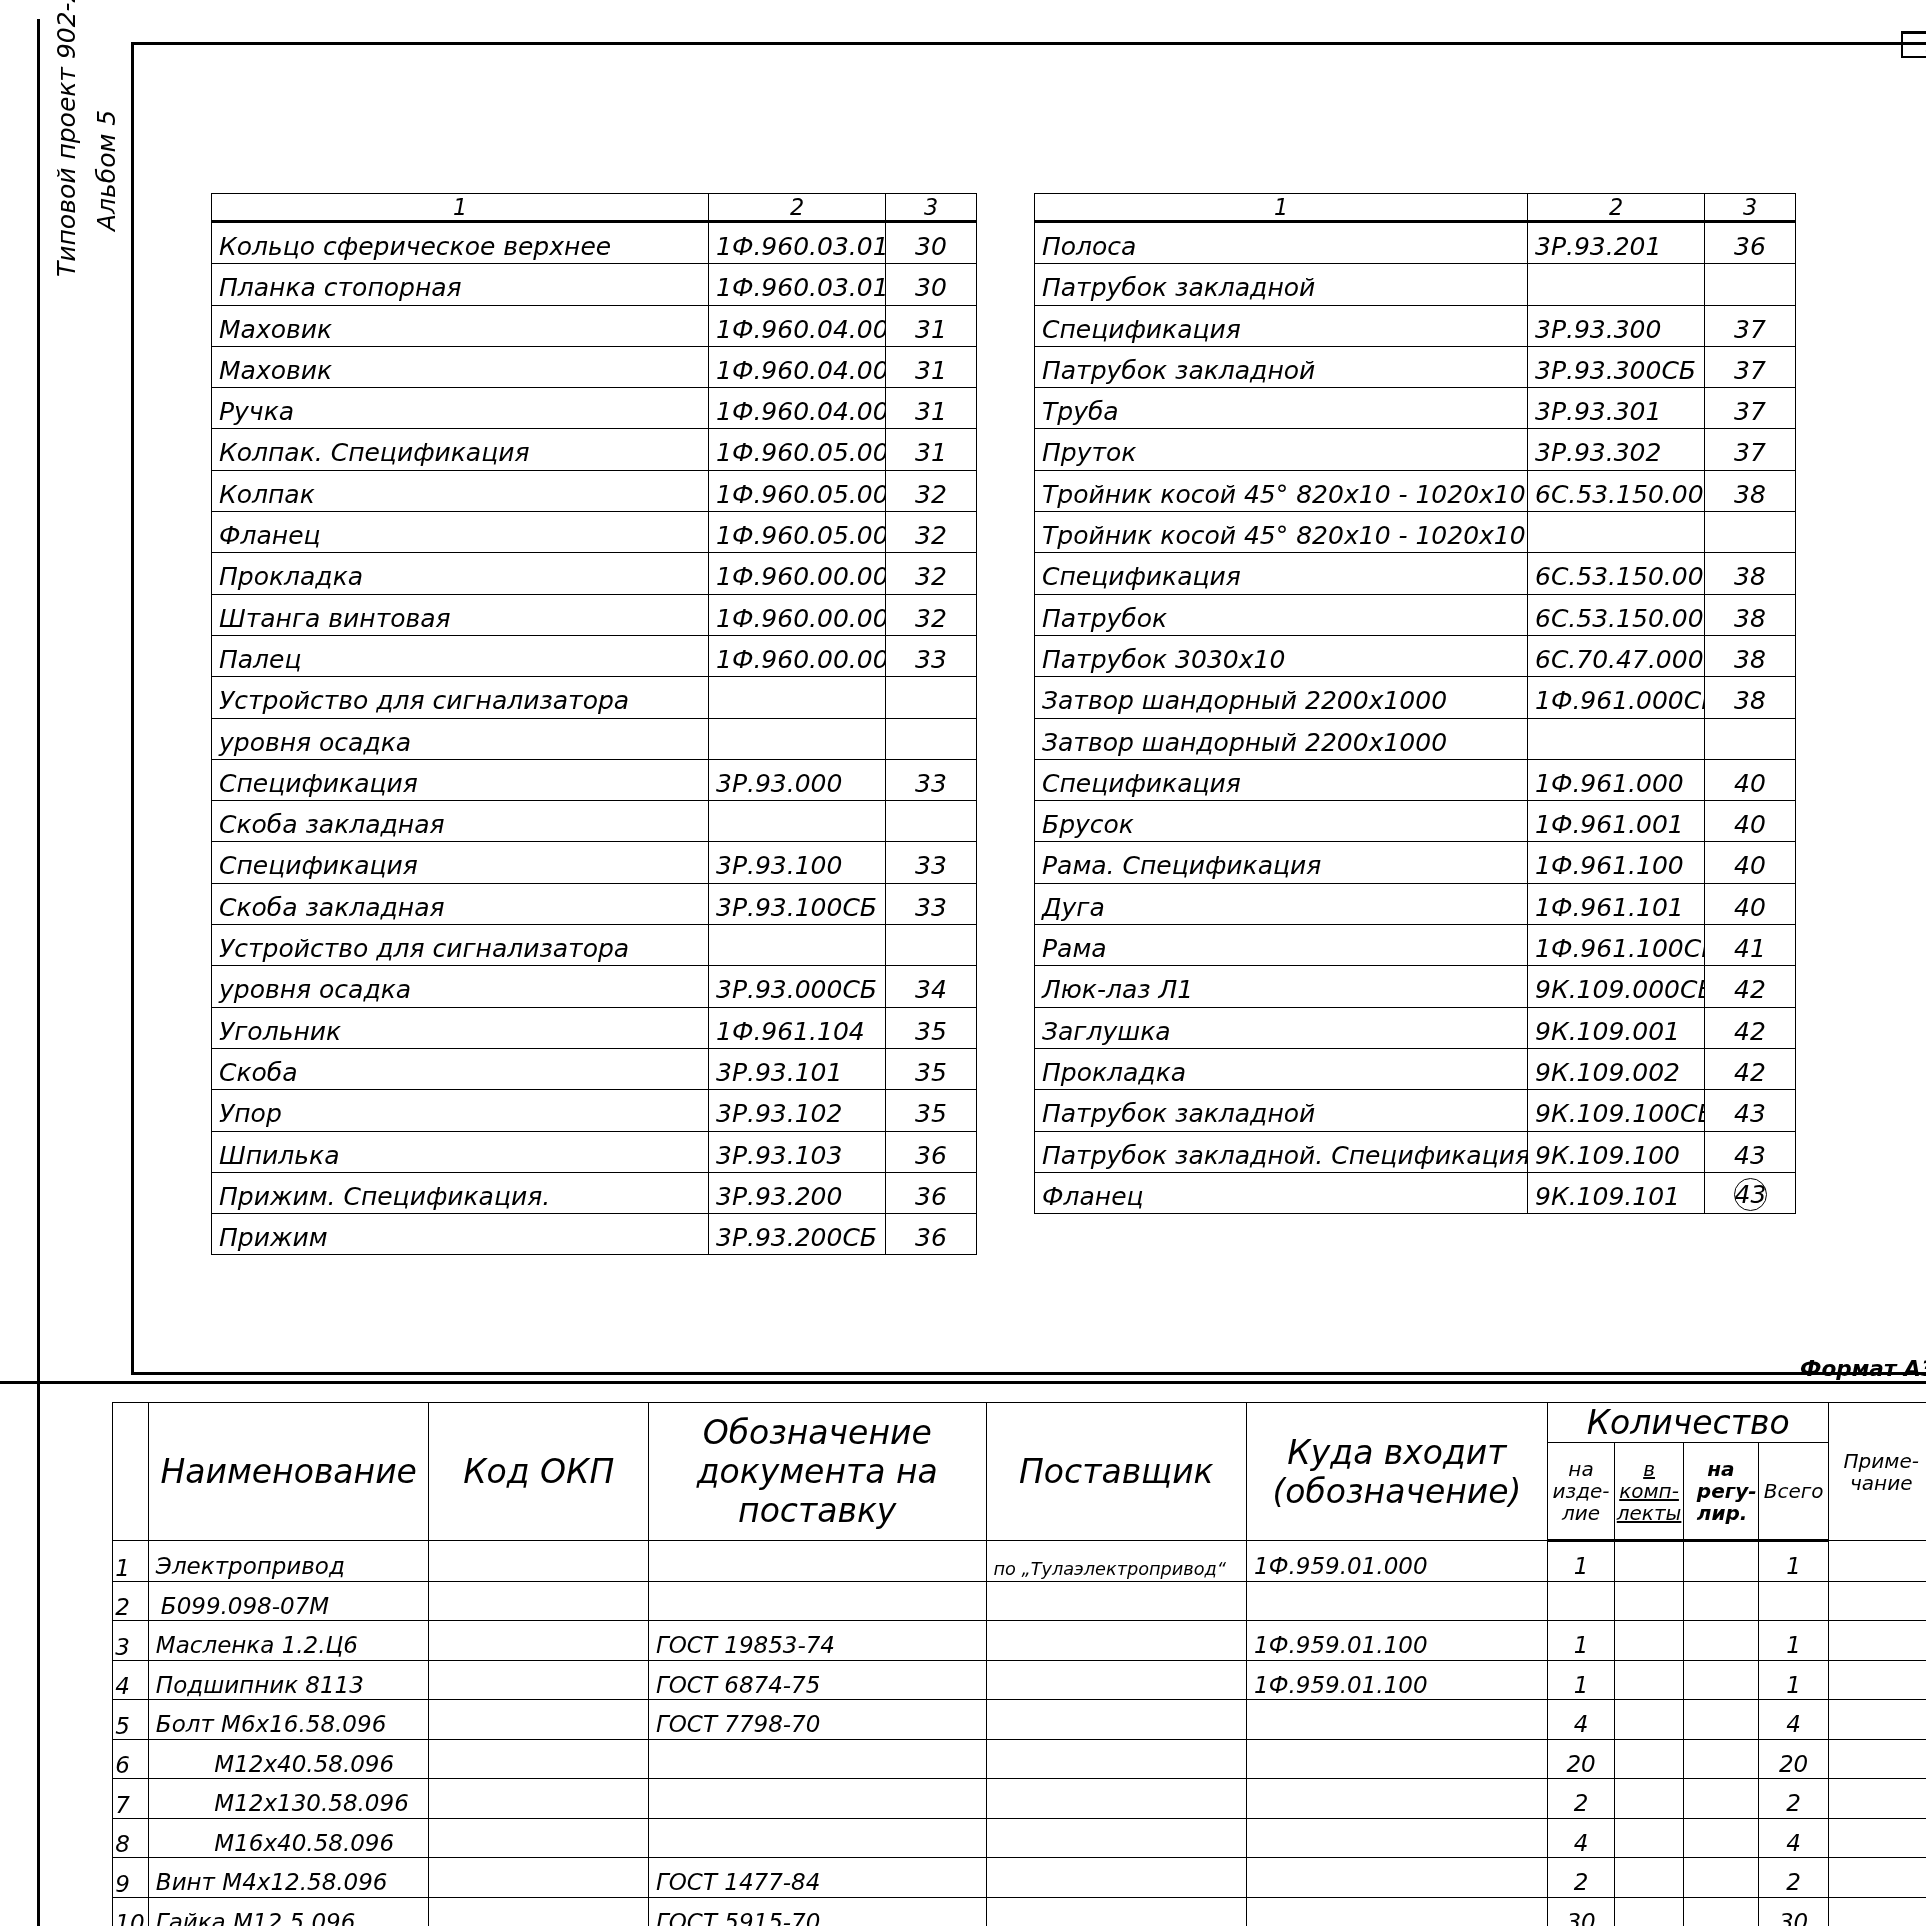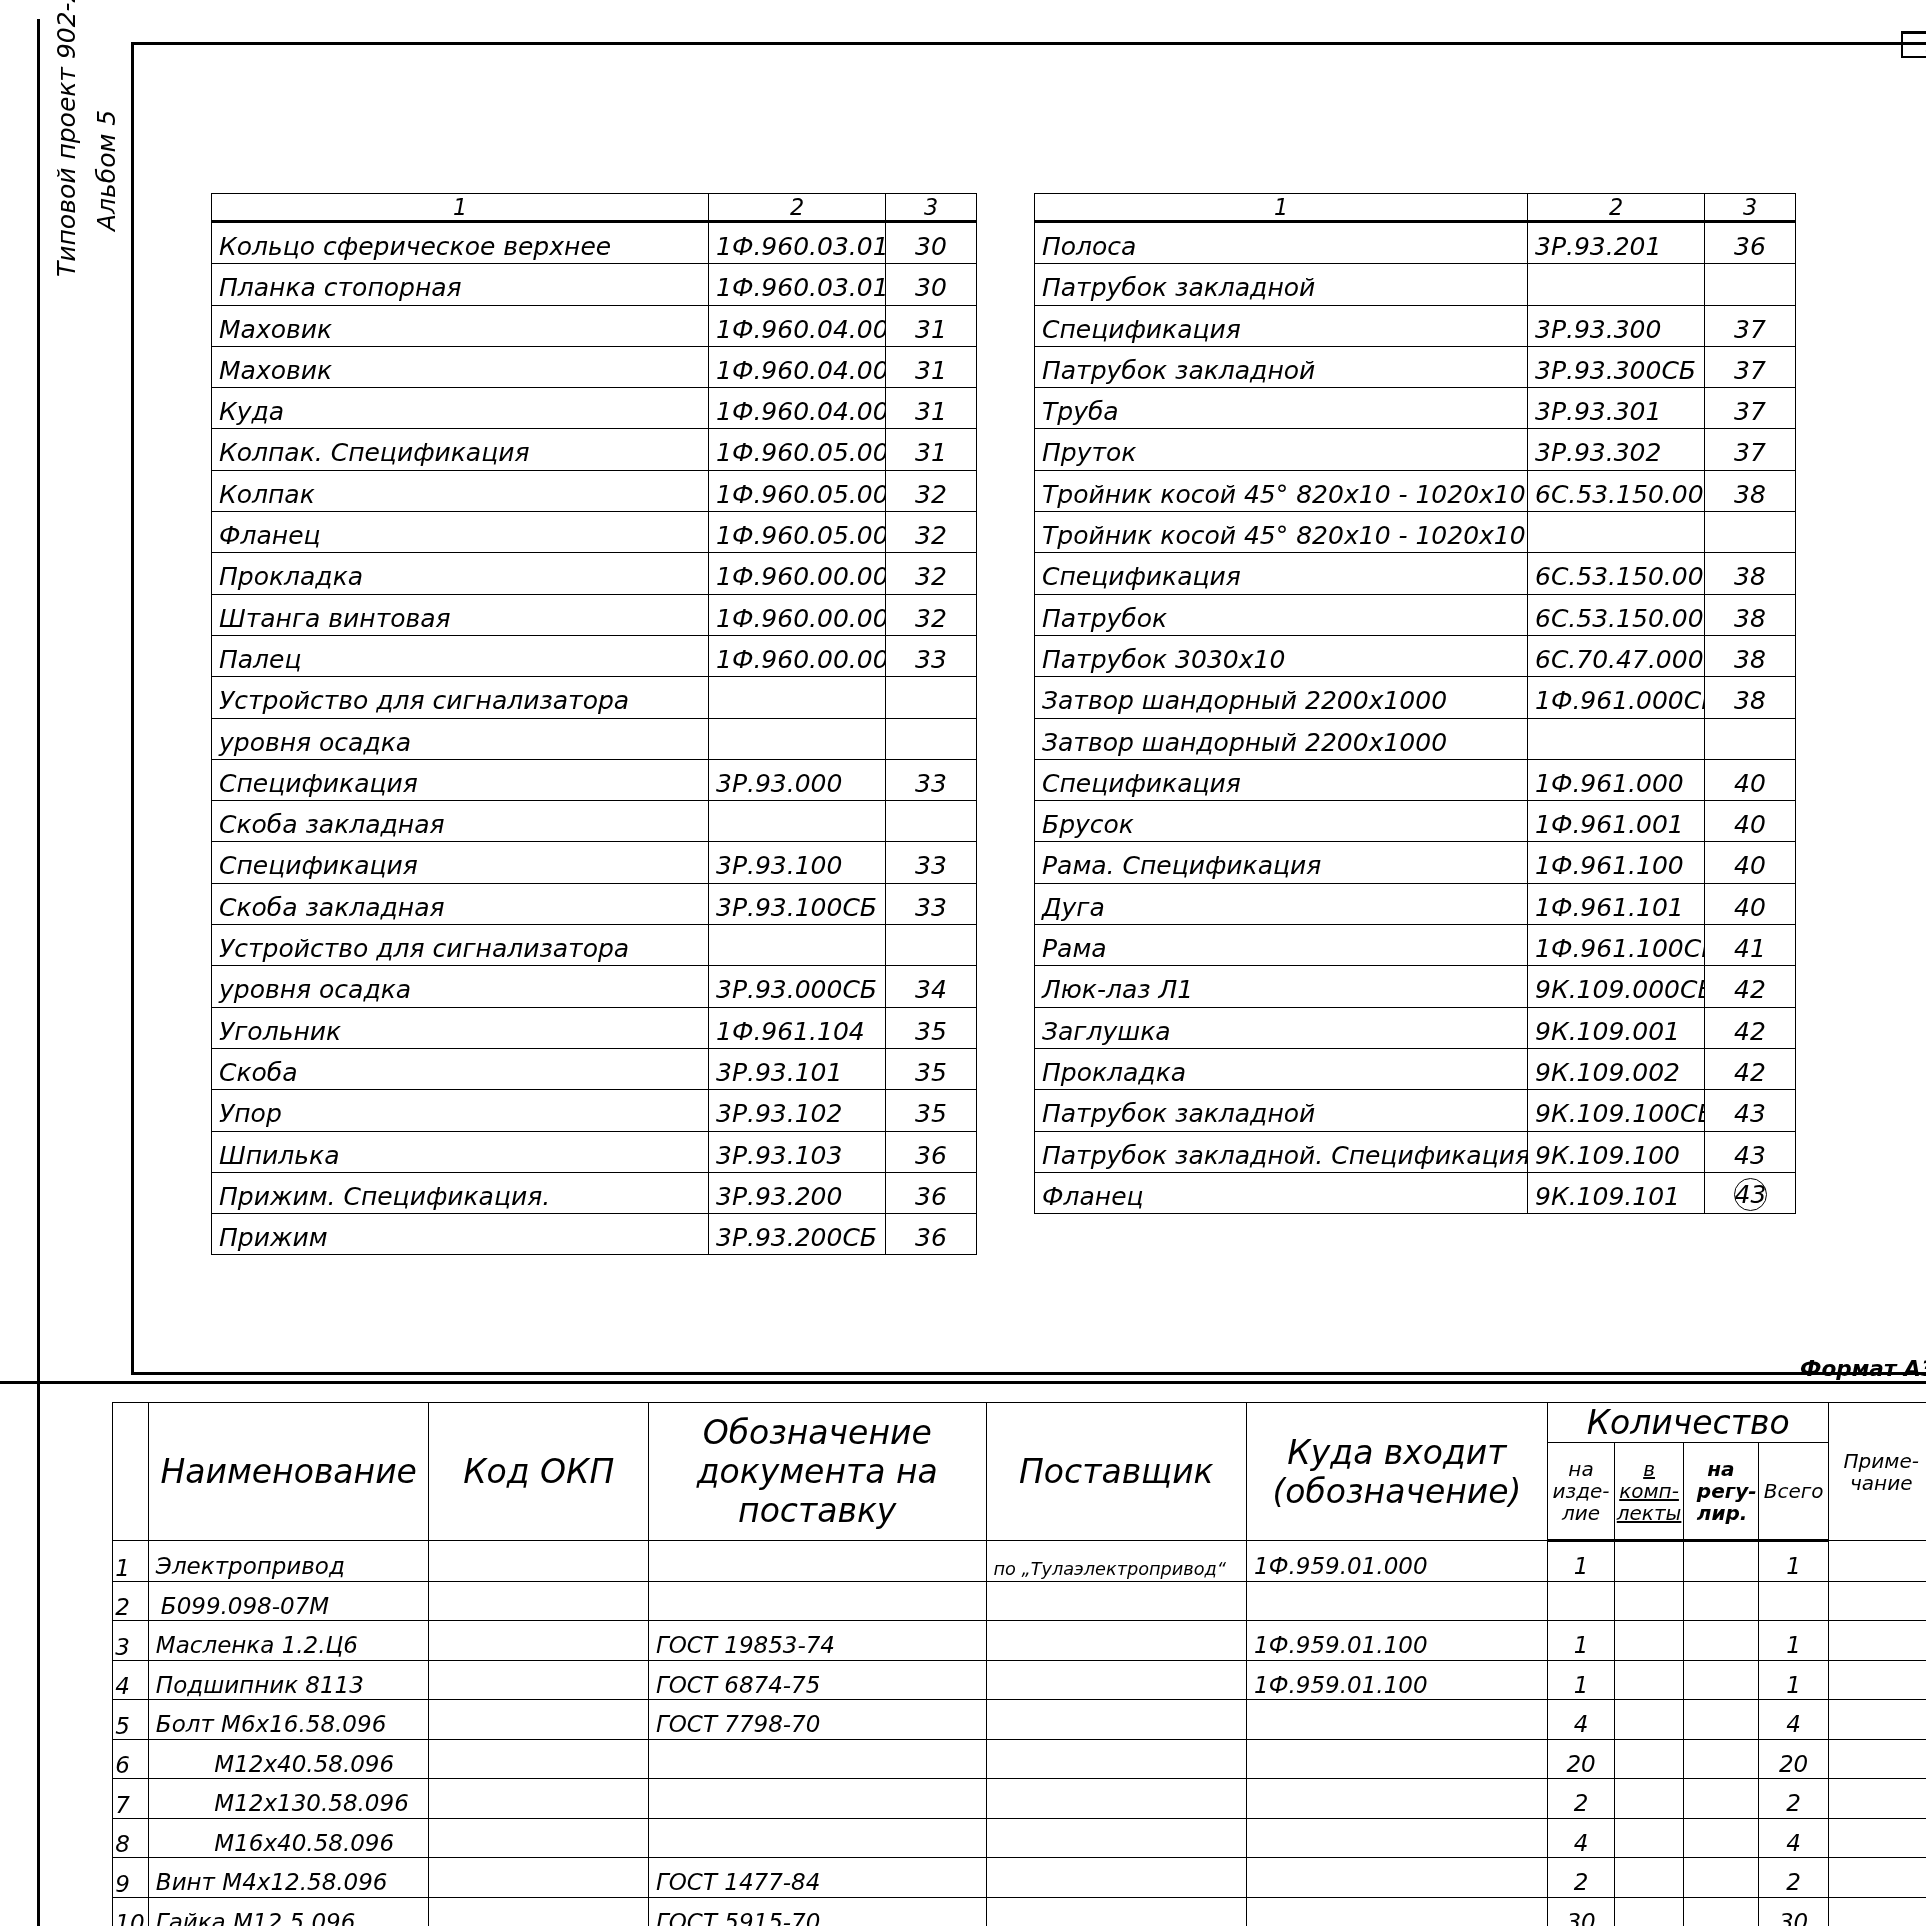--- a/index.html
+++ b/index.html
@@ -62,21 +62,21 @@
         <td class="c1">Маховик</td>
         <td class="c2">1Ф.960.04.000</td>
         <td class="c3">31</td>
       </tr>
       <tr>
         <td class="c1">Маховик</td>
         <td class="c2">1Ф.960.04.001</td>
         <td class="c3">31</td>
       </tr>
       <tr>
-        <td class="c1">Куда</td>
+        <td class="c1">Ручка</td>
         <td class="c2">1Ф.960.04.002</td>
         <td class="c3">31</td>
       </tr>
       <tr>
         <td class="c1">Колпак. Спецификация</td>
         <td class="c2">1Ф.960.05.000</td>
         <td class="c3">31</td>
       </tr>
       <tr>
         <td class="c1">Колпак</td>

